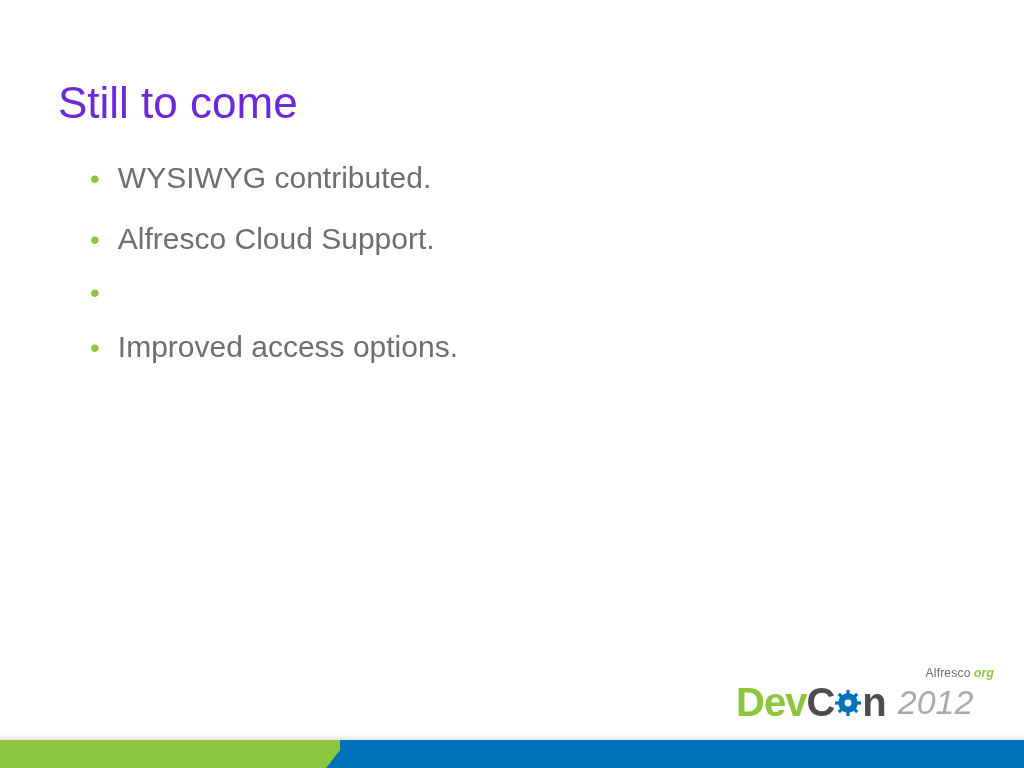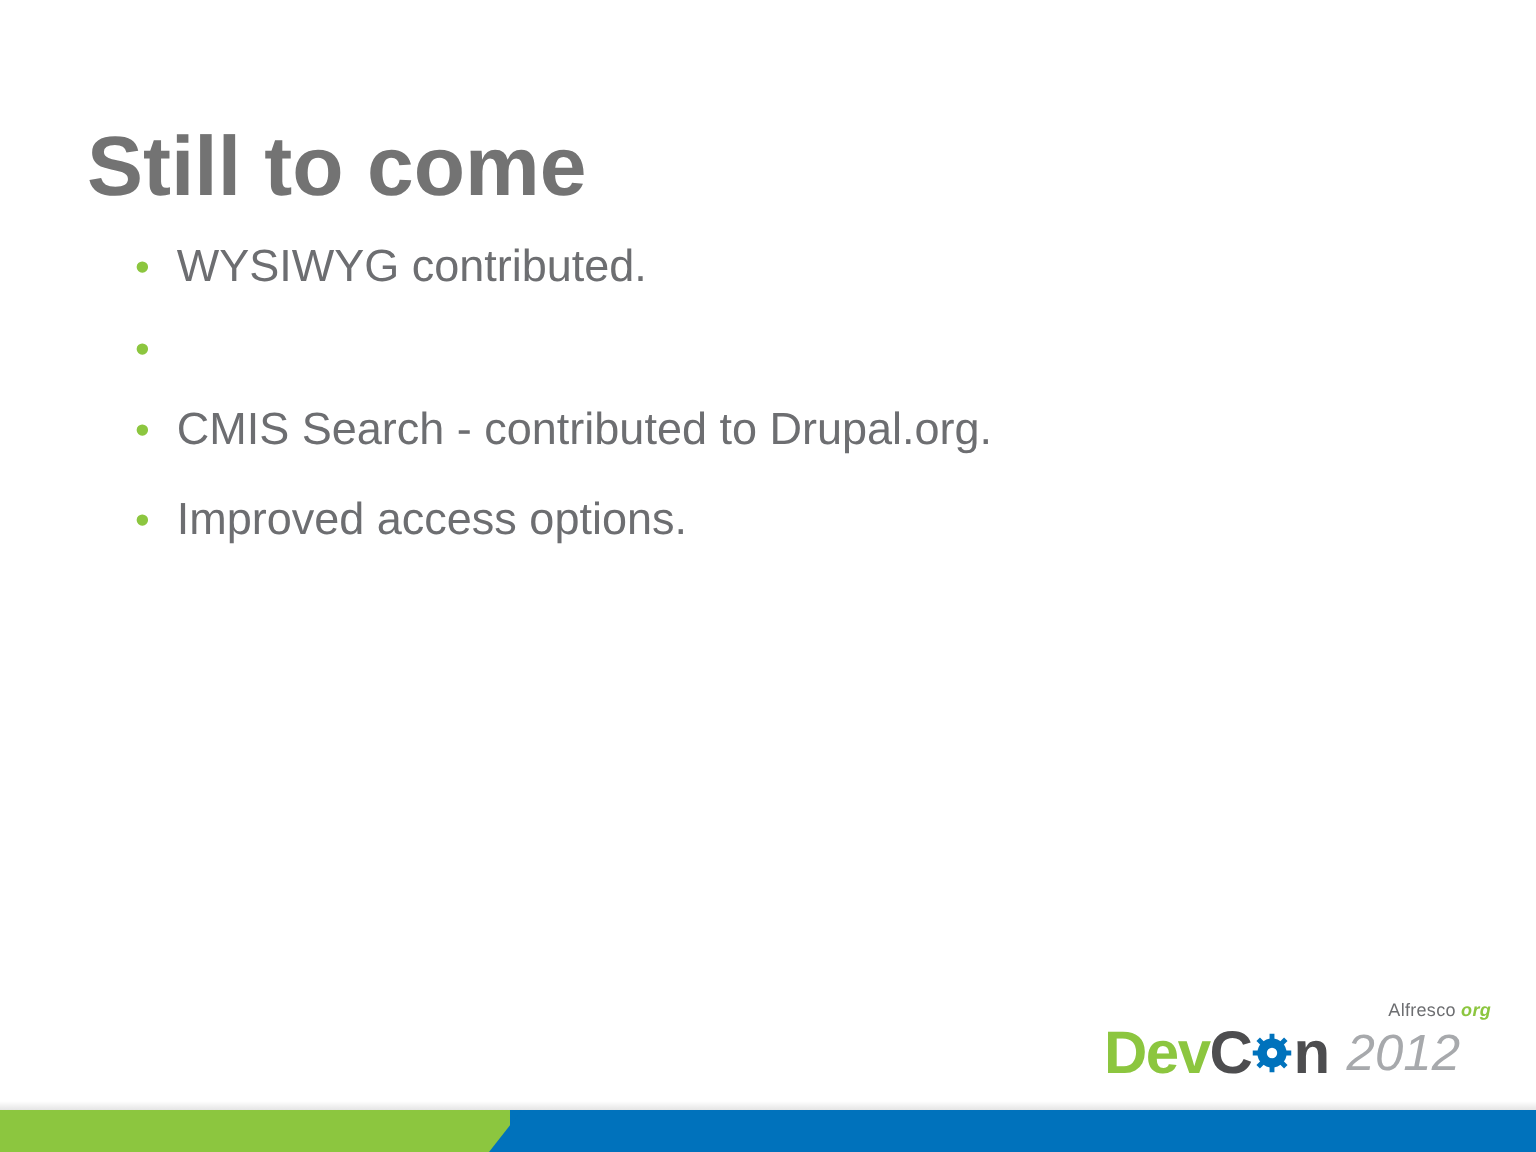--- a/index.html
+++ b/index.html
@@ -7,23 +7,23 @@
   .slide {
     position: relative;
     width: 1024px;
     height: 768px;
     background: #ffffff;
   }
   .title {
     position: absolute;
     top: 78px;
     left: 58px;
-    font-size: 56px;
-    font-weight: 700;
-    color: #737373;
+    font-size: 44px;
+    font-weight: 400;
+    color: #6d28d9;
     letter-spacing: 0px;
   }
   .content {
     position: absolute;
     top: 158px;
     left: 90px;
     right: 60px;
   }
   .bullet-item {
     display: flex;
@@ -130,24 +130,24 @@
 
   <h1 class="title">Still to come</h1>
 
   <div class="content">
     <div class="bullet-item">
       <span class="bullet">•</span>
       <span class="bullet-text">WYSIWYG contributed.</span>
     </div>
     <div class="bullet-item">
       <span class="bullet">•</span>
+      <span class="bullet-text">Alfresco Cloud Support.</span>
     </div>
     <div class="bullet-item">
       <span class="bullet">•</span>
-      <span class="bullet-text">CMIS Search - contributed to Drupal.org.</span>
     </div>
     <div class="bullet-item">
       <span class="bullet">•</span>
       <span class="bullet-text">Improved access options.</span>
     </div>
   </div>
 
   <div class="logo">
     <div class="alfresco-org">
       <span>Alfresco</span><span class="org"> <span>org</span></span>

